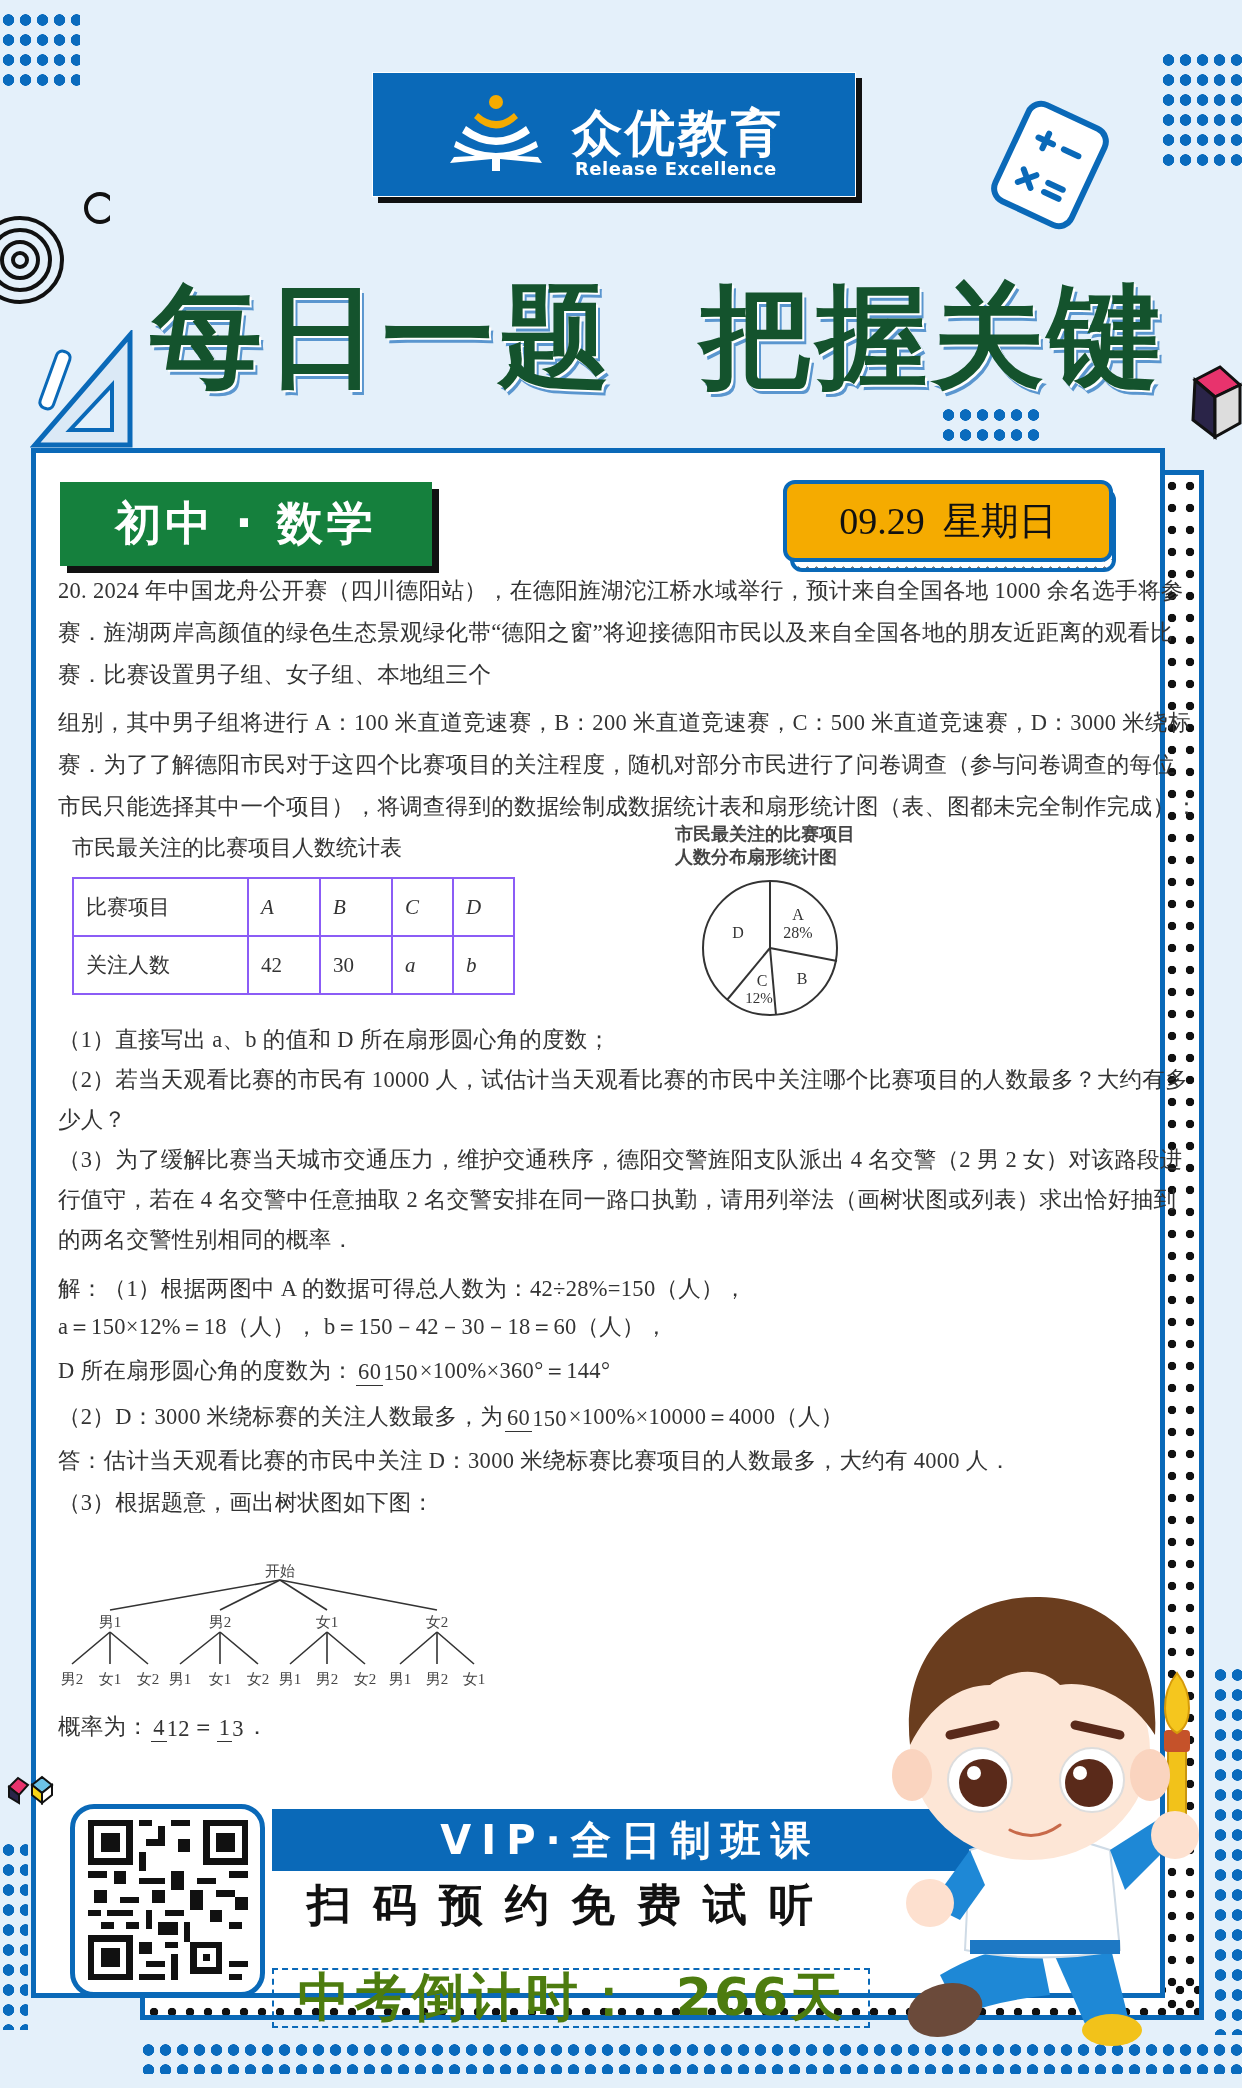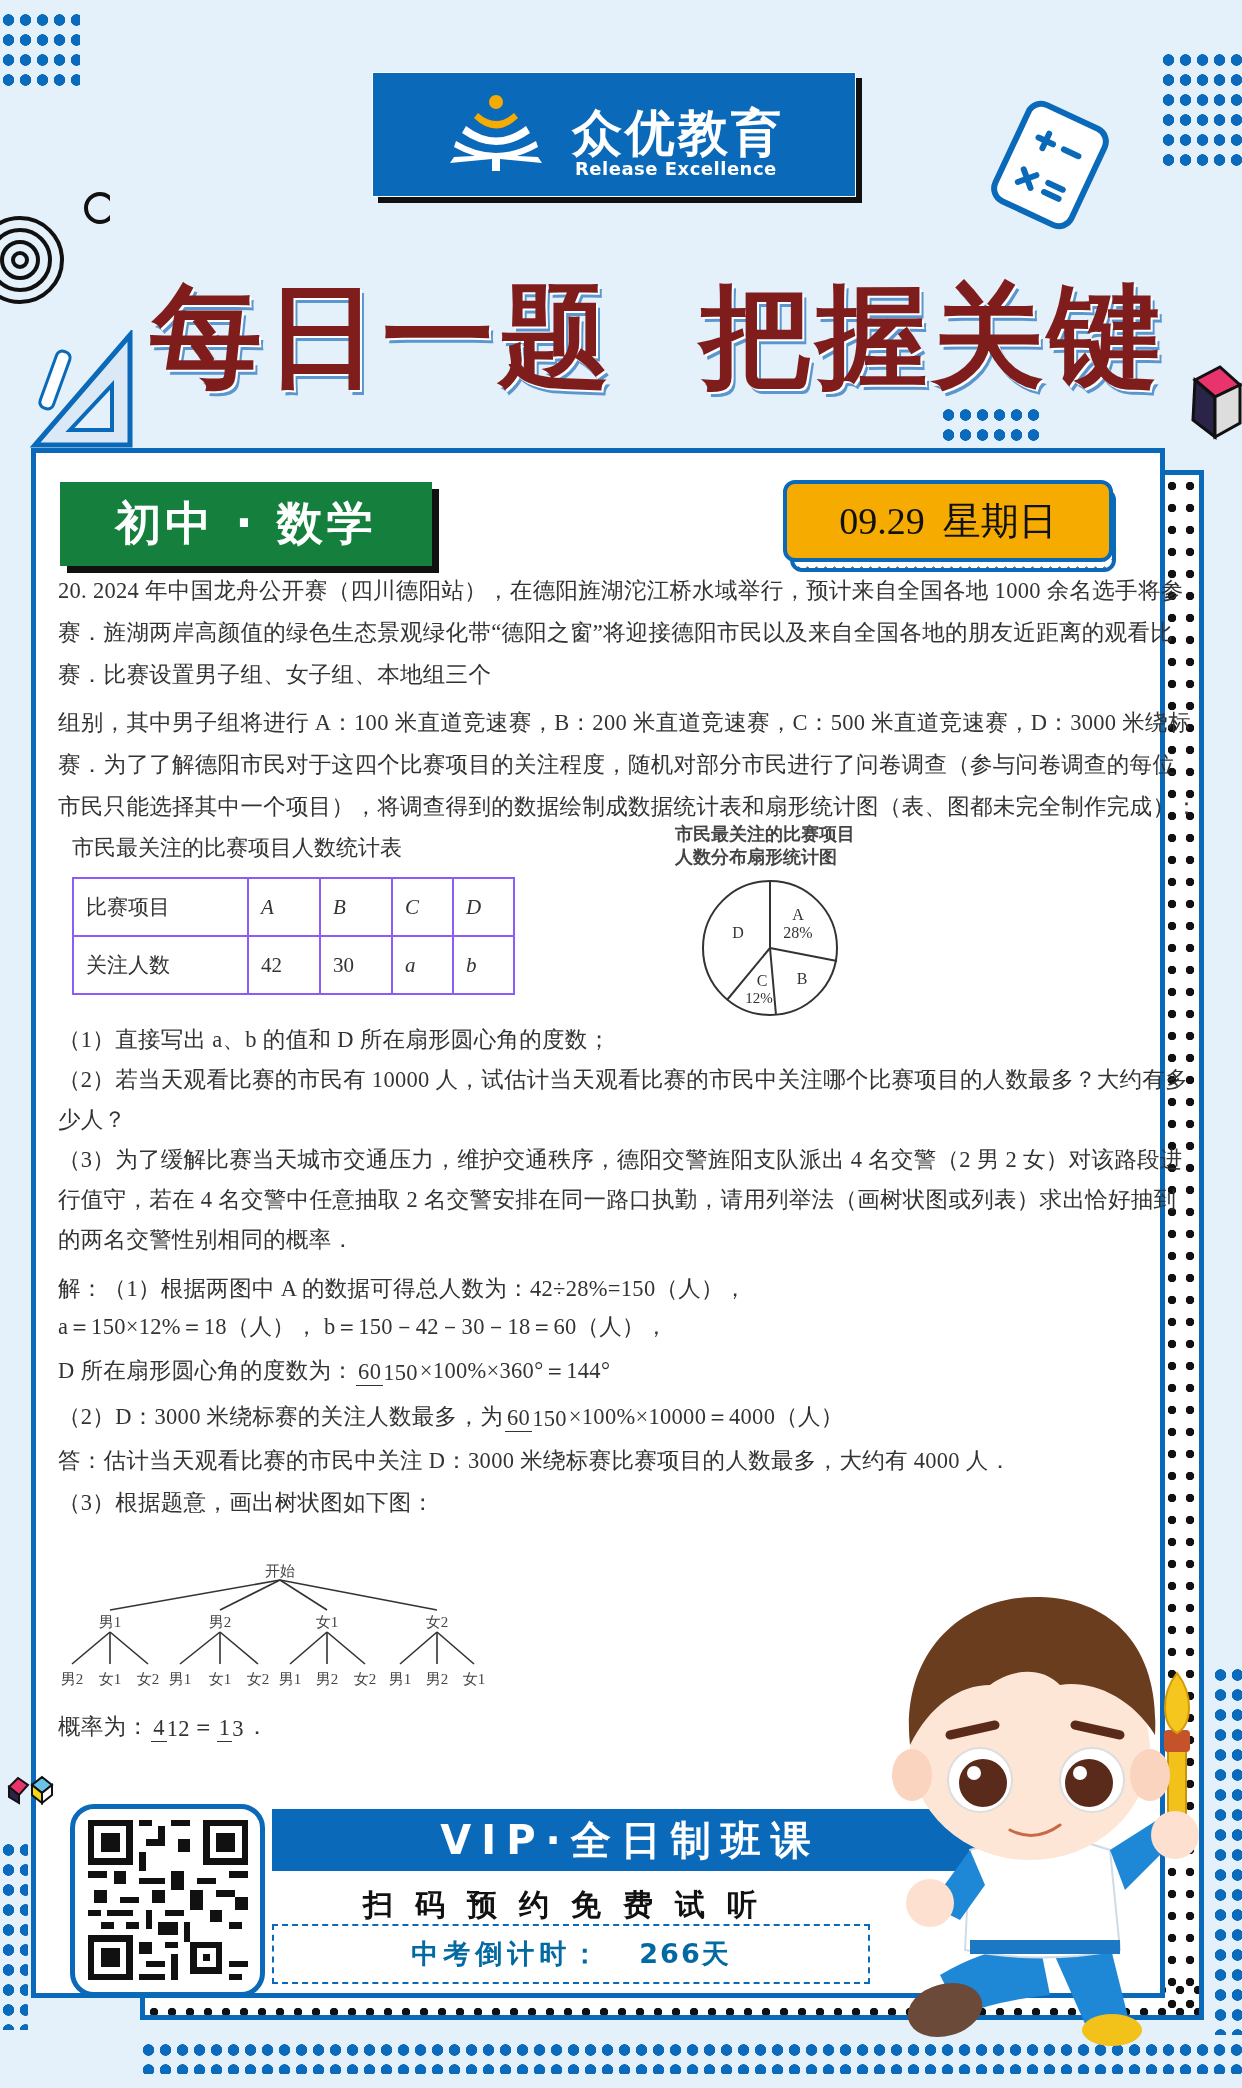--- a/index.html
+++ b/index.html
@@ -22,21 +22,21 @@
   }
   
   .logo-shadow { left: 378px; top: 78px; width: 484px; height: 125px; background: #111; }
   .logo-box { left: 372px; top: 72px; width: 484px; height: 125px; background: #0a69b8; border: 1px solid #fff; }
   .logo-mark { left: 448px; top: 93px; width: 96px; height: 80px; }
   .logo-cn { left: 572px; top: 100px; font-family: "DejaVu Sans", sans-serif; font-weight: bold; font-size: 50px; color: #fff; letter-spacing: 3px; }
   .logo-en { left: 575px; top: 158px; font-family: "DejaVu Sans", sans-serif; font-weight: bold; font-size: 18px; color: #fff; letter-spacing: 0.5px; }
   
   .title {
     top: 262px; left: 150px; font-family: "DejaVu Sans", sans-serif; font-weight: bold; font-size: 112px;
-    color: #7f1d1d; letter-spacing: 4px; white-space: nowrap;
+    color: #14532d; letter-spacing: 4px; white-space: nowrap;
     text-shadow: 2px 2px 0 #fff, 4px 5px 0 #5a96cf;
   }
   
   .back-panel {
     left: 140px; top: 470px; width: 1064px; height: 1550px;
     border: 5px solid #0a69b8; background-color: #fff;
   }
   .main-panel {
     left: 31px; top: 448px; width: 1134px; height: 1550px;
     background: #fff; border: 5px solid #0a69b8;
@@ -63,23 +63,23 @@
   
   .frac { display: inline-flex; flex-direction: row; align-items: center; vertical-align: middle; line-height: 26px; margin: 0 2px; }
   .frac span:first-child { border-bottom: 1.5px solid #333; padding: 0 2px; }
   .tree { left: 52px; top: 1560px; }
   
   .qr-frame { left: 70px; top: 1804px; width: 195px; height: 193px; border: 5px solid #0a69b8; border-radius: 24px; background: #fff; }
   .qr { left: 88px; top: 1820px; width: 160px; height: 160px; }
   .vip { left: 272px; top: 1809px; width: 717px; height: 62px; background: #0a69b8; color: #fff;
     font-family: "DejaVu Sans", sans-serif; font-weight: bold; font-size: 40px; display: flex; align-items: center; justify-content: center; letter-spacing: 10px; }
   .scan { left: 272px; top: 1876px; width: 598px; height: 58px; color: #111;
-    font-family: "DejaVu Sans", sans-serif; font-weight: bold; font-size: 30px; display: flex; align-items: center; justify-content: center; letter-spacing: 22px; }
-  .countdown { left: 272px; top: 1924px; width: 598px; height: 60px; border: 2px dashed #0a69b8;
-    color: #0369a1; font-family: "DejaVu Sans", sans-serif; font-weight: bold; font-size: 27px; display: flex; align-items: center; justify-content: center; letter-spacing: 5px; }
+    font-family: "DejaVu Sans", sans-serif; font-weight: bold; font-size: 44px; display: flex; align-items: center; justify-content: center; letter-spacing: 22px; }
+  .countdown { left: 272px; top: 1968px; width: 598px; height: 60px; border: 2px dashed #0a69b8;
+    color: #4d7c0f; font-family: "DejaVu Sans", sans-serif; font-weight: bold; font-size: 52px; display: flex; align-items: center; justify-content: center; letter-spacing: 5px; }
   .countdown .days { margin-left: 36px; letter-spacing: 2px; }
 </style>
 </head>
 <body>
 
 <div class="dots" style="left:0;top:10px;width:80px;height:84px;"></div>
 <div class="dots" style="left:1160px;top:50px;width:82px;height:120px;"></div>
 <div class="dots" style="left:940px;top:405px;width:100px;height:40px;"></div>
 <div class="dots" style="left:0;top:1840px;width:28px;height:190px;"></div>
 <div class="dots" style="left:1212px;top:1665px;width:30px;height:370px;"></div>

